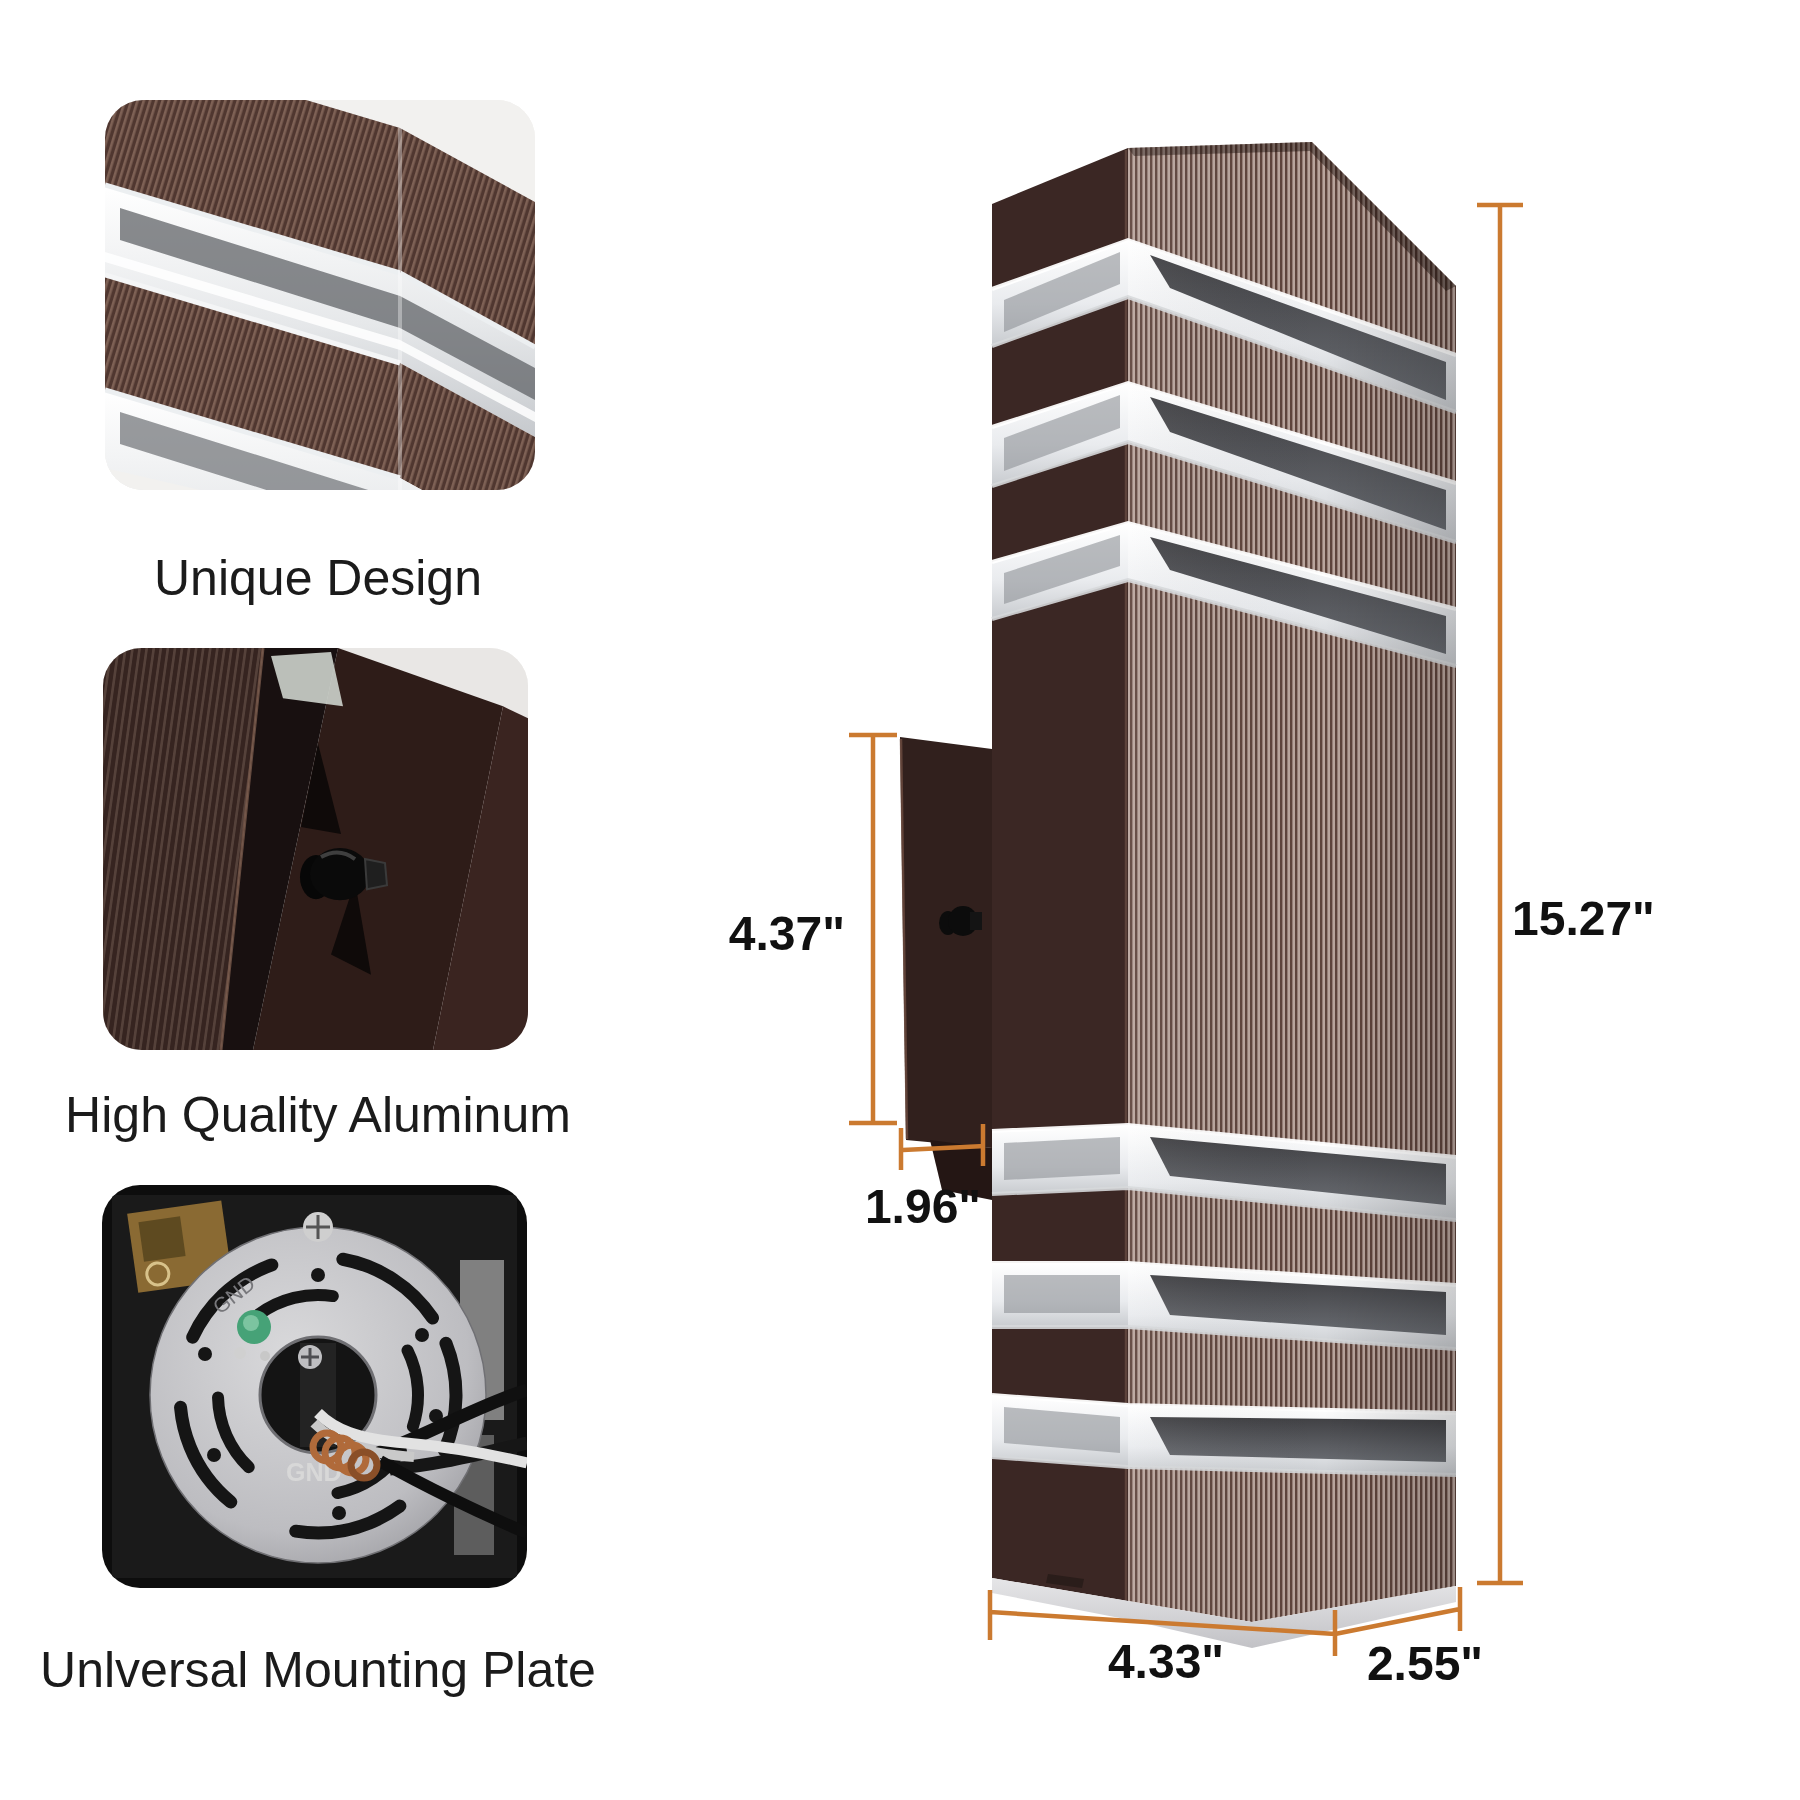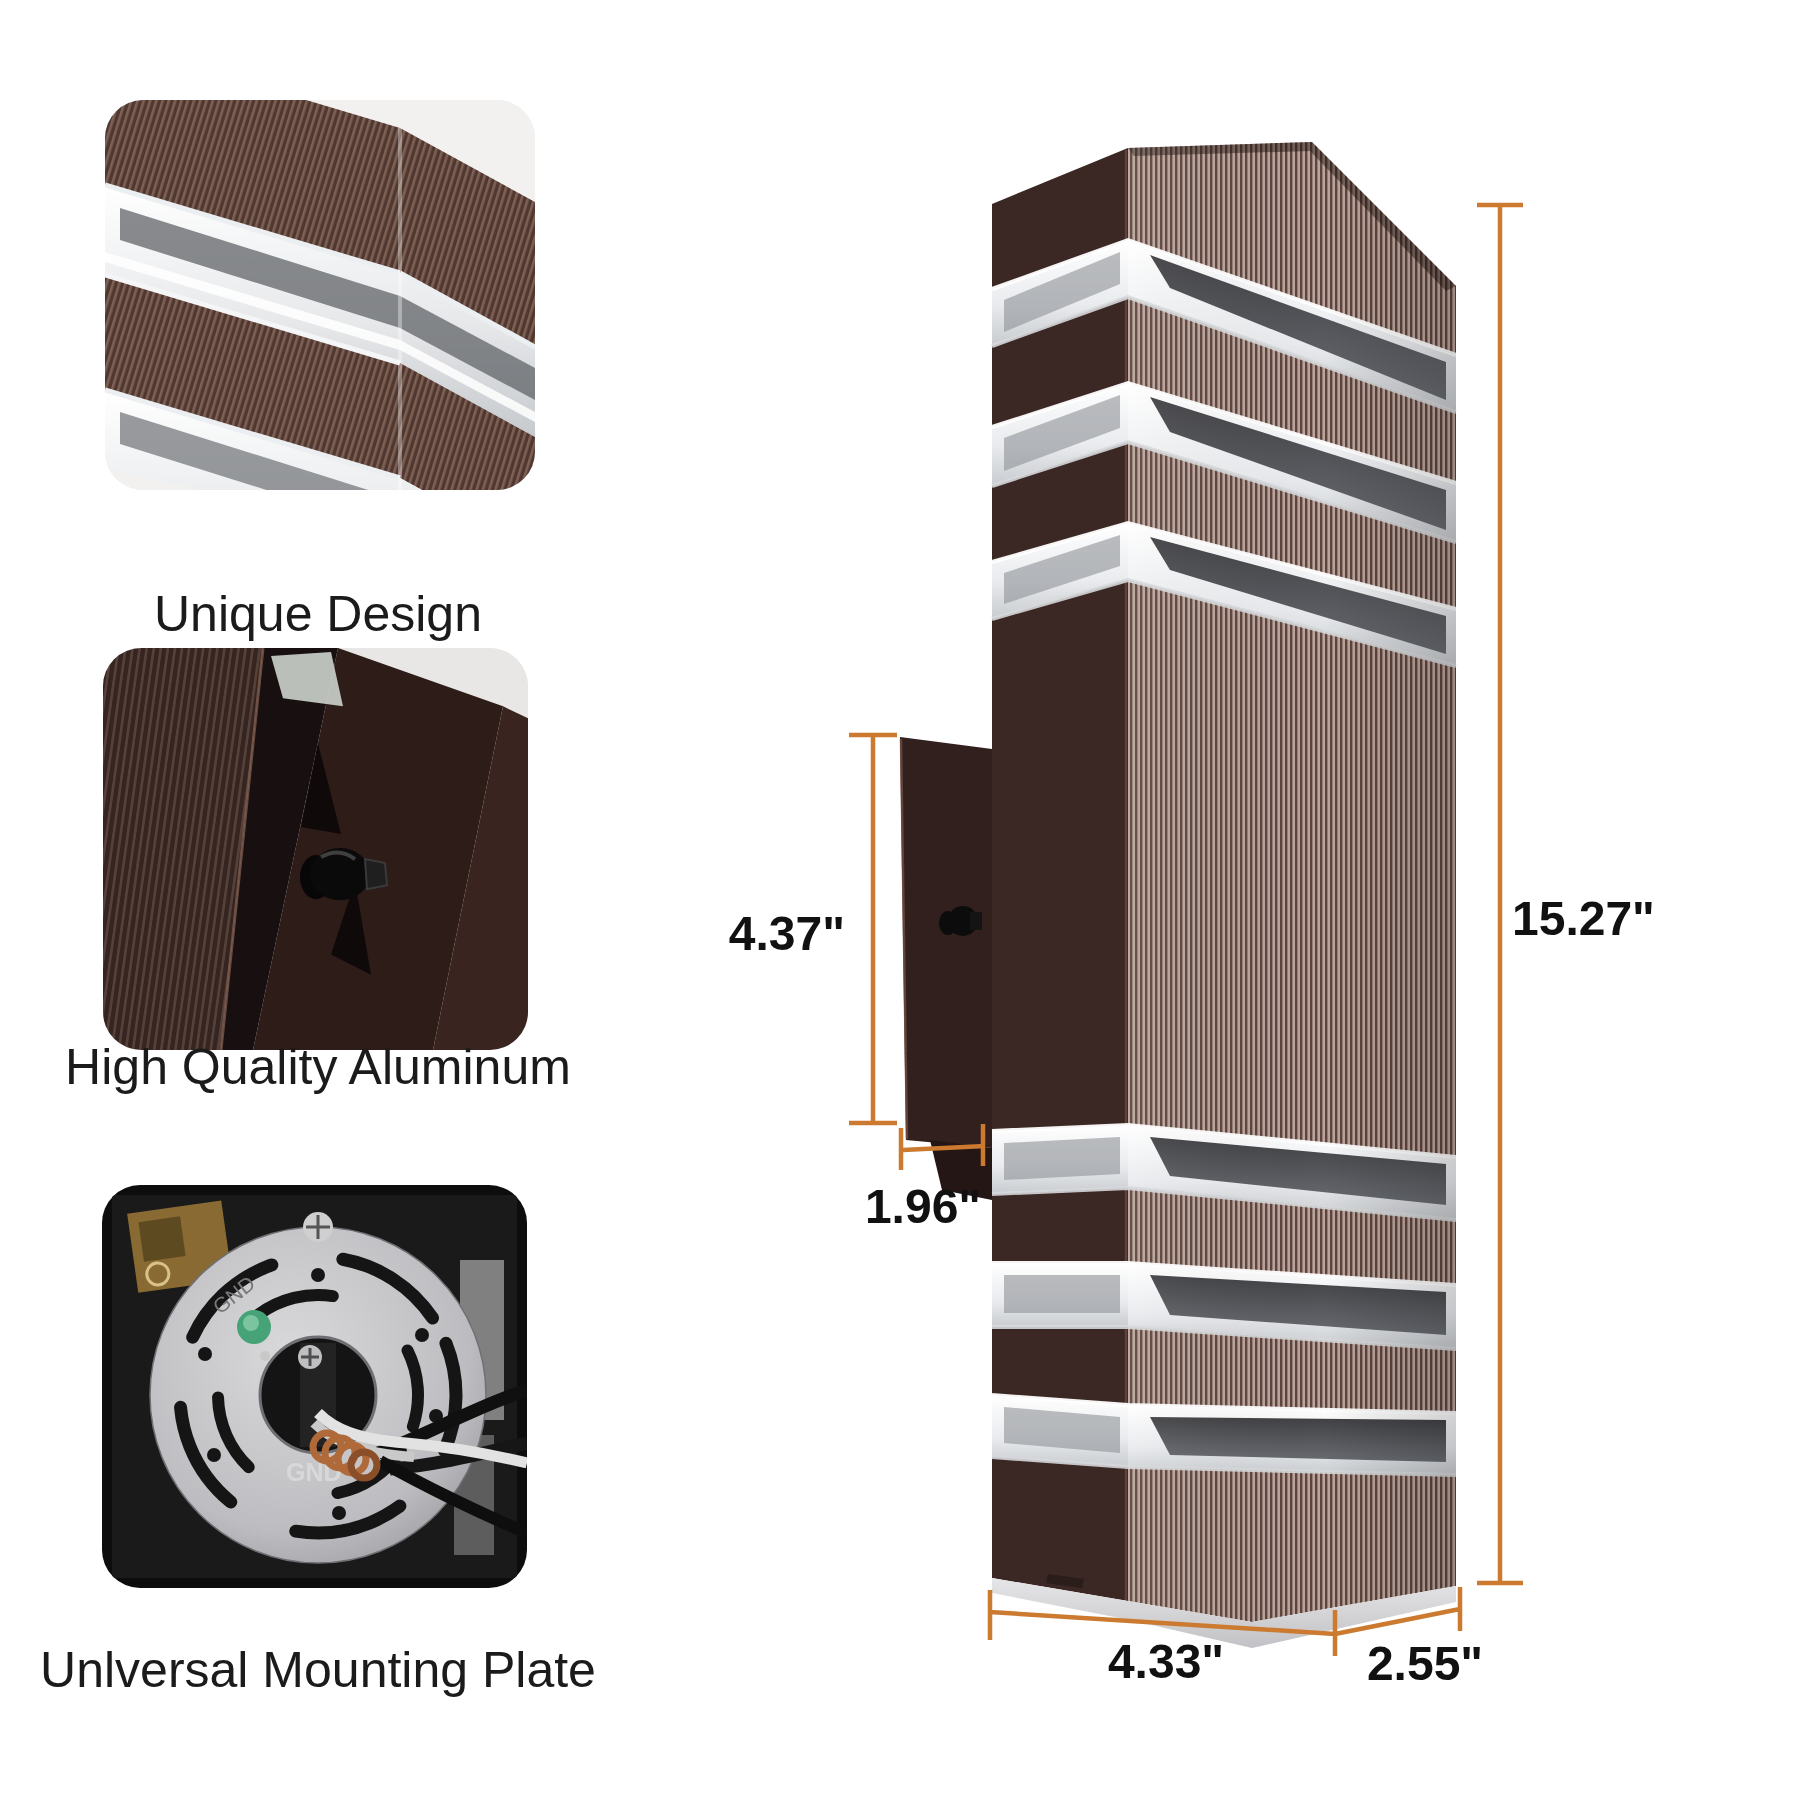--- a/index.html
+++ b/index.html
@@ -23,22 +23,22 @@
   }
   .photo svg{display:block;width:100%;height:100%;}
   #photo-1{left:105px;top:100px;width:430px;height:390px;}
   #photo-2{left:103px;top:648px;width:425px;height:402px;}
   #photo-3{left:102px;top:1185px;width:425px;height:403px;}
   .caption{
     position:absolute;left:40px;width:556px;text-align:center;
     color:var(--caption-text,#1b1b1b);font-size:50px;line-height:60px;font-weight:400;
     letter-spacing:0px;white-space:nowrap;
   }
-  #caption-1{top:548px;margin-top:36px;}
-  #caption-2{top:1037px;}
+  #caption-1{top:548px;}
+  #caption-2{top:1085px;}
   #caption-3{top:1640px;}
   #diagram{position:absolute;left:0;top:0;width:1800px;height:1800px;}
   .dim{stroke:var(--dimension-line,#cb7a30);stroke-width:4.5;fill:none;}
   .dimtxt{fill:var(--dimension-text,#111);font-weight:bold;font-size:48px;font-family:"Liberation Sans",sans-serif;}
   .glass-edge-top{stroke:#ffffff;stroke-width:4;opacity:.95;fill:none;}
   .glass-edge-bot{stroke:#d6d8da;stroke-width:4;opacity:.9;fill:none;}
 </style>
 </head>
 <body>
 

